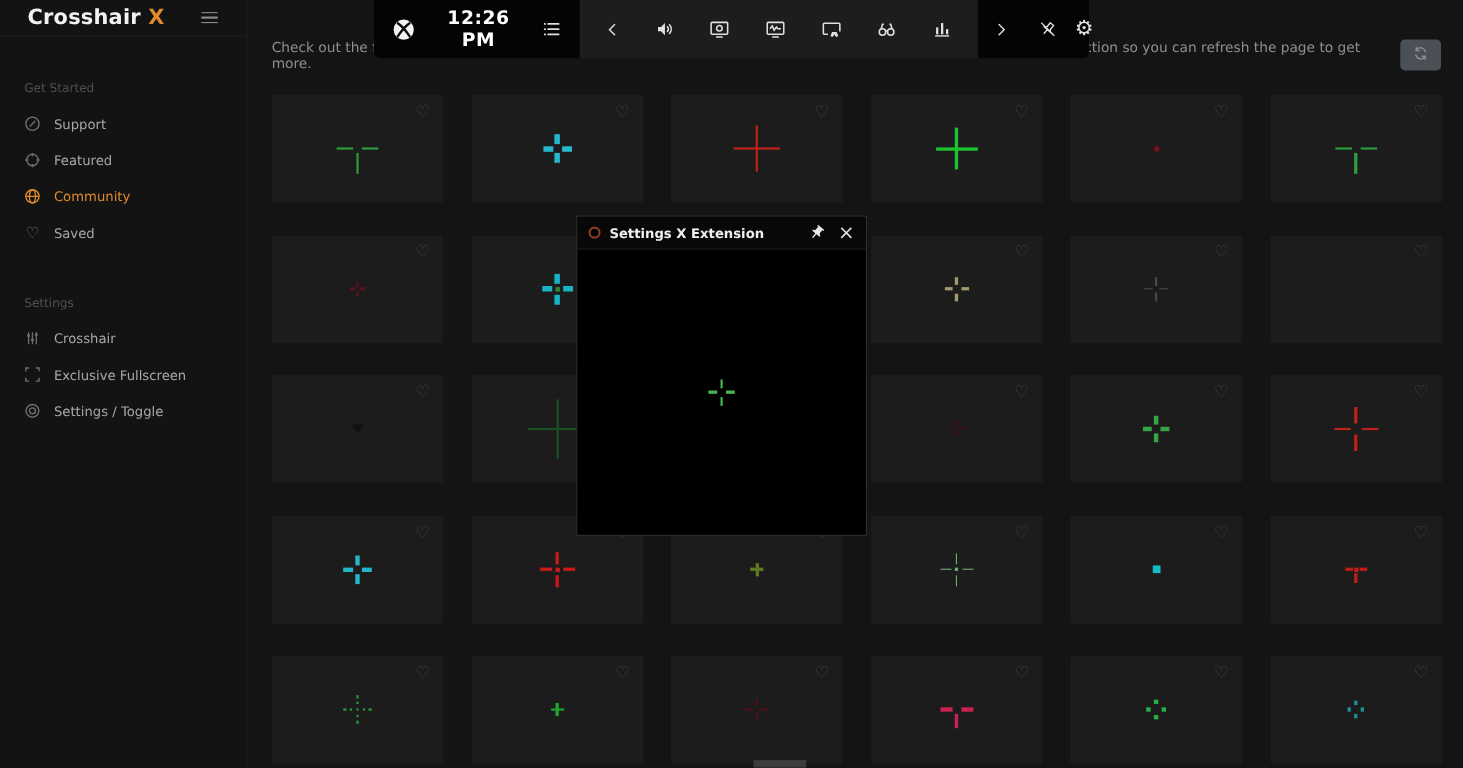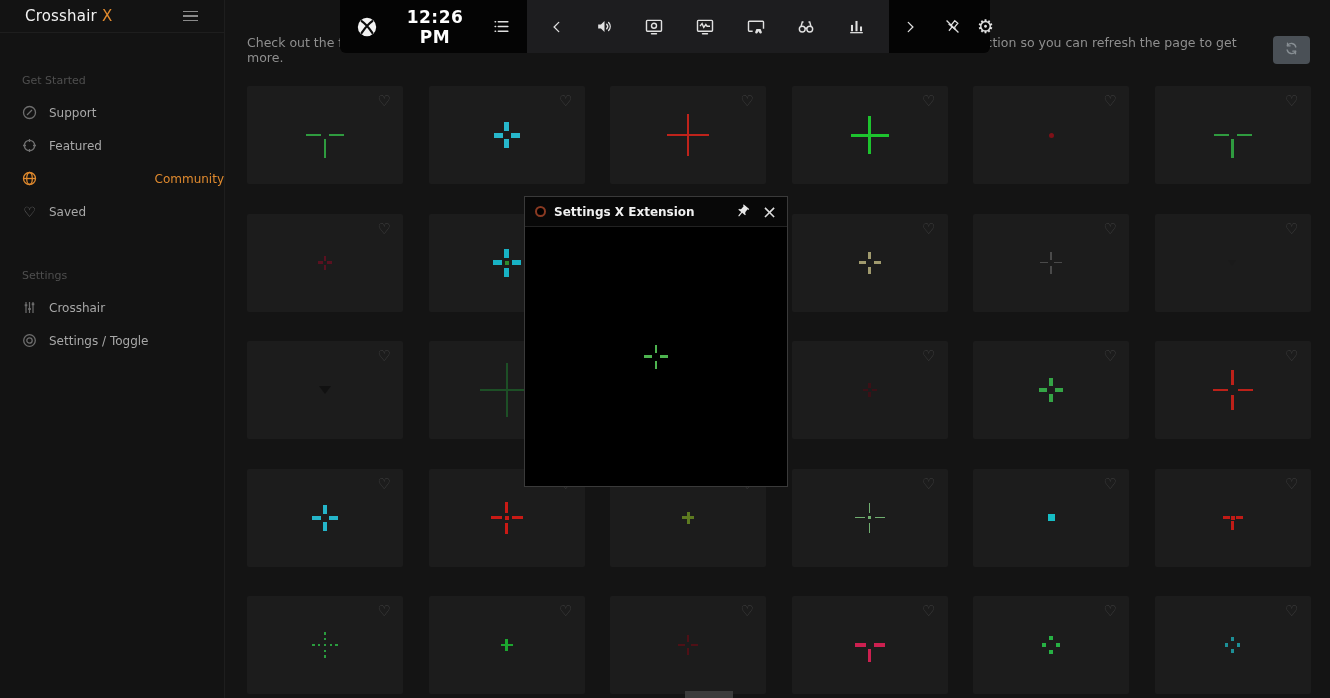--- a/index.html
+++ b/index.html
@@ -13,35 +13,35 @@
 
   
   .sidebar {
     position:absolute; left:0; top:0; width:225px; height:100%;
     background:#131313; border-right:1px solid #1e1e1e;
   }
   .sb-head {
     height:33px; display:flex; align-items:center;
     padding:0 26px 0 25px; border-bottom:1px solid #1e1e1e;
   }
-  .brand { font-size:15px; font-weight:normal; color:#f2f2f2; letter-spacing:.2px; }
+  .brand { font-size:19px; font-weight:bold; color:#f2f2f2; letter-spacing:.2px; }
   .brand .accent { color:#e08a2e; }
   .hamburger { margin-left:auto; display:flex; flex-direction:column; gap:3px; cursor:pointer; }
   .hamburger div { width:15px; height:1.6px; background:#8a8a8a; }
 
   .sb-section-label {
     font-size:11px; color:#4f4f4f; padding:0 0 0 22px;
     margin-top:41px; margin-bottom:9px;
   }
   .sb-item {
     height:33px; display:flex; align-items:center; gap:12px;
     padding-left:22px; font-size:12px; color:#a8a8a8; cursor:pointer;
   }
   .sb-item .sb-ico { width:15px; height:15px; display:flex; align-items:center; justify-content:center; color:#6e6e6e; }
-  .sb-item.active, .sb-item.active .sb-ico { color:#e08a2e;justify-content:space-between; }
+  .sb-item.active, .sb-item.active .sb-ico { color:#e08a2e; }
   .sb-heart { font-size:14px; line-height:1; }
 
   
   .main { position:absolute; left:226px; top:0; right:0; height:100%; }
   .main-inner { padding:0 20px 0 21px; }
   .desc-row { margin-top:35px; display:flex; align-items:center; height:29px; }
   .desc { font-size:12.5px; color:#8f8f8f; }
   .refresh-btn {
     margin-left:auto; width:37px; height:28px; background:#4a5056;
     border:none; border-radius:4px; display:flex; align-items:center; justify-content:center;
@@ -164,20 +164,28 @@
   <div class="sb-item">
     <span class="sb-ico">
       <svg viewBox="0 0 15 15" width="15" height="15" fill="none" stroke="currentColor" stroke-width="1.2">
           <path d="M4 2v11M7.5 2v11M11 2v11"></path>
           <path d="M2.7 5.2h2.6M6.2 9h2.6M9.7 4.2h2.6" stroke-width="2"></path>
         </svg>
     </span>
     <span>Crosshair</span>
   </div>
 
+  <div class="sb-item">
+    <span class="sb-ico">
+      <svg viewBox="0 0 15 15" width="15" height="15" fill="none" stroke="currentColor" stroke-width="1.3">
+          <path d="M1.5 4.5v-3h3M10.5 1.5h3v3M13.5 10.5v3h-3M4.5 13.5h-3v-3"></path>
+        </svg>
+    </span>
+    <span>Exclusive Fullscreen</span>
+  </div>
 
   <div class="sb-item">
     <span class="sb-ico">
       <svg viewBox="0 0 15 15" width="15" height="15" fill="none" stroke="currentColor" stroke-width="1.3">
           <circle cx="7.5" cy="7.5" r="5.8"></circle>
           <circle cx="7.5" cy="7.5" r="2.7"></circle>
         </svg>
     </span>
     <span>Settings / Toggle</span>
   </div>

